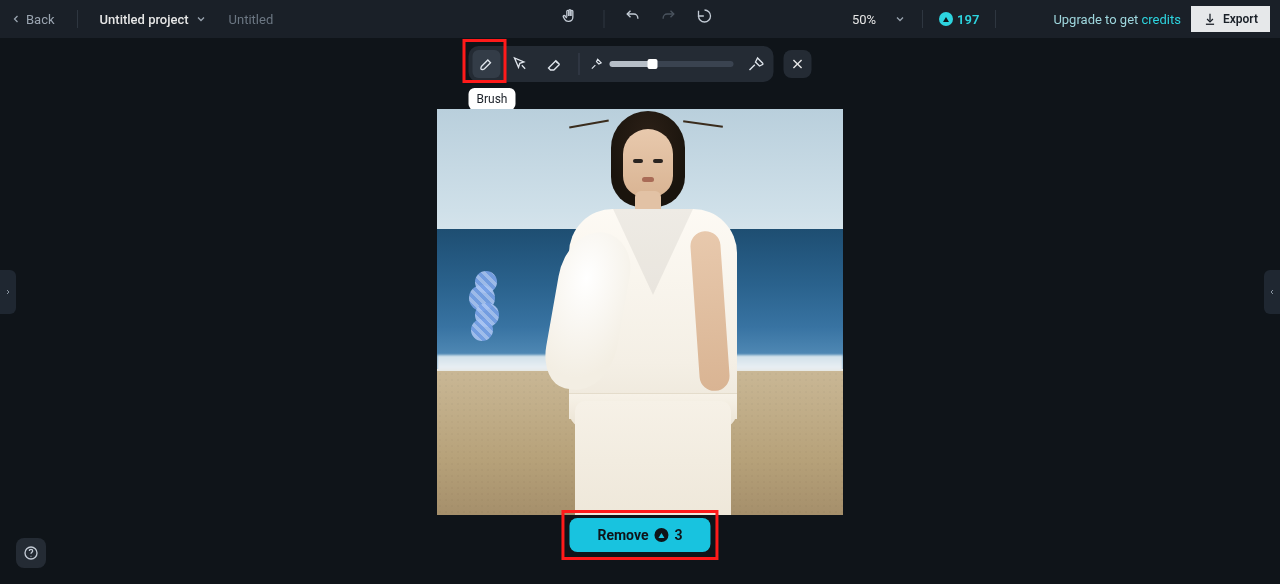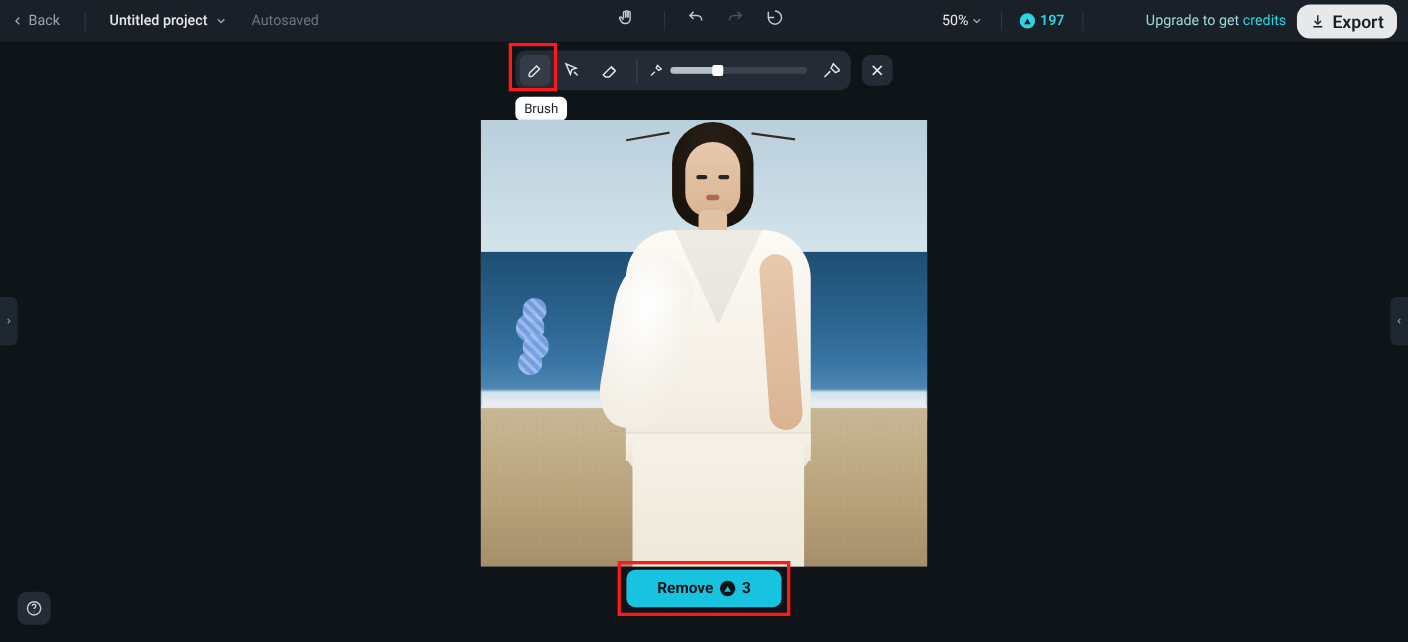--- a/index.html
+++ b/index.html
@@ -8,28 +8,28 @@
 
 .topbar { display: flex; align-items: center; height: 38px; padding: 0 10px; background: #1a2028; }
 .tb-left { display: flex; align-items: center; gap: 16px; }
 .back-btn { display: flex; align-items: center; gap: 4px; color: #9aa4b0; font-size: 13px; cursor: pointer; }
 .vsep { width: 1px; height: 18px; background: #2e3640; margin: 0 6px; }
 .proj-title { color: #e6e6e6; font-size: 13px; font-weight: 500; display: flex; align-items: center; gap: 6px; }
 .chev { color: #9aa4b0; }
 .autosaved { color: #6b7682; font-size: 13px; margin-left: 6px; }
 .tb-center { position: absolute; left: 50%; top: 0; height: 38px; transform: translateX(-50%); display: flex; align-items: center; gap: 14px; color: #c2cad4; }
 .tb-right { margin-left: auto; display: flex; align-items: center; gap: 10px; }
-.zoom { color: #e6e6e6; font-size: 13px; display: flex; align-items: center; gap: 2px; }
+.zoom { color: #e6e6e6; font-size: 13px; display: flex; align-items: center; gap: 18px; }
 .credit-badge { display: flex; align-items: center; gap: 4px; color: #2dd4df; font-size: 13px; font-weight: 600; }
 .credit-badge .coin { width: 14px; height: 14px; border-radius: 50%; background: #2dd4df; display: inline-flex; align-items: center; justify-content: center; }
 .credit-badge .coin::after { content: ""; width: 0; height: 0; border-left: 3px solid transparent; border-right: 3px solid transparent; border-bottom: 5px solid #0f1419; }
 .upgrade { color: #2dd4df; font-size: 13px; margin-left: 41px; }
 .upgrade .word-credits { color: #2dd4df; }
 .upgrade .lead { color: #9ed6dd; }
-.export-btn { display: flex; align-items: center; gap: 6px; background: #e6e8ea; color: #1a2028; font-size: 16px; font-weight: 600; border-radius: 12px; padding: 6px 12px; cursor: pointer; }
+.export-btn { display: flex; align-items: center; gap: 6px; background: #e6e8ea; color: #1a2028; font-size: 12px; font-weight: 600; border-radius: 0; padding: 6px 12px; cursor: pointer; }
 .icon { display: inline-flex; align-items: center; justify-content: center; }
 .iconbtn { width: 22px; height: 22px; color: #c2cad4; cursor: pointer; }
 .iconbtn.disabled { color: #4a535e; cursor: default; }
 
 
 .palette-wrap { position: absolute; left: 50%; top: 46px; transform: translateX(-50%); display: flex; align-items: flex-start; gap: 10px; }
 .palette { display: flex; align-items: center; background: #242b34; border-radius: 10px; padding: 4px 10px 4px 4px; height: 36px; gap: 6px; }
 .palette .toolbtn { width: 28px; height: 28px; display: flex; align-items: center; justify-content: center; border-radius: 6px; color: #dfe5ec; cursor: pointer; }
 .palette .toolbtn.active { background: #333c47; }
 .palette .vsep2 { width: 1px; height: 22px; background: #3a4350; margin: 0 4px; }
@@ -107,21 +107,21 @@
     </div>
     <div class="vsep"></div>
     <div class="proj-title">
       <span>Untitled project</span>
       <span class="chev icon">
         <svg width="12" height="12" viewBox="0 0 24 24" fill="none" stroke="currentColor" stroke-width="2.5">
             <polyline points="6 9 12 15 18 9"></polyline>
           </svg>
       </span>
     </div>
-    <div class="autosaved">Autosaved</div>
+    <div class="autosaved">Untitled</div>
   </div>
 
   <div class="tb-center">
     <span class="iconbtn">
       <svg width="16" height="16" viewBox="0 0 24 24" fill="none" stroke="currentColor" stroke-width="2">
           <path d="M8 13V5a1.5 1.5 0 113 0V12"></path>
           <path d="M11 12V4a1.5 1.5 0 113 0v8"></path>
           <path d="M14 12V5a1.5 1.5 0 113 0v9a6 6 0 01-6 6h-1a6 6 0 01-5.2-3l-2-3.5a1.5 1.5 0 012.6-1.5L8 15"></path>
         </svg>
     </span>

